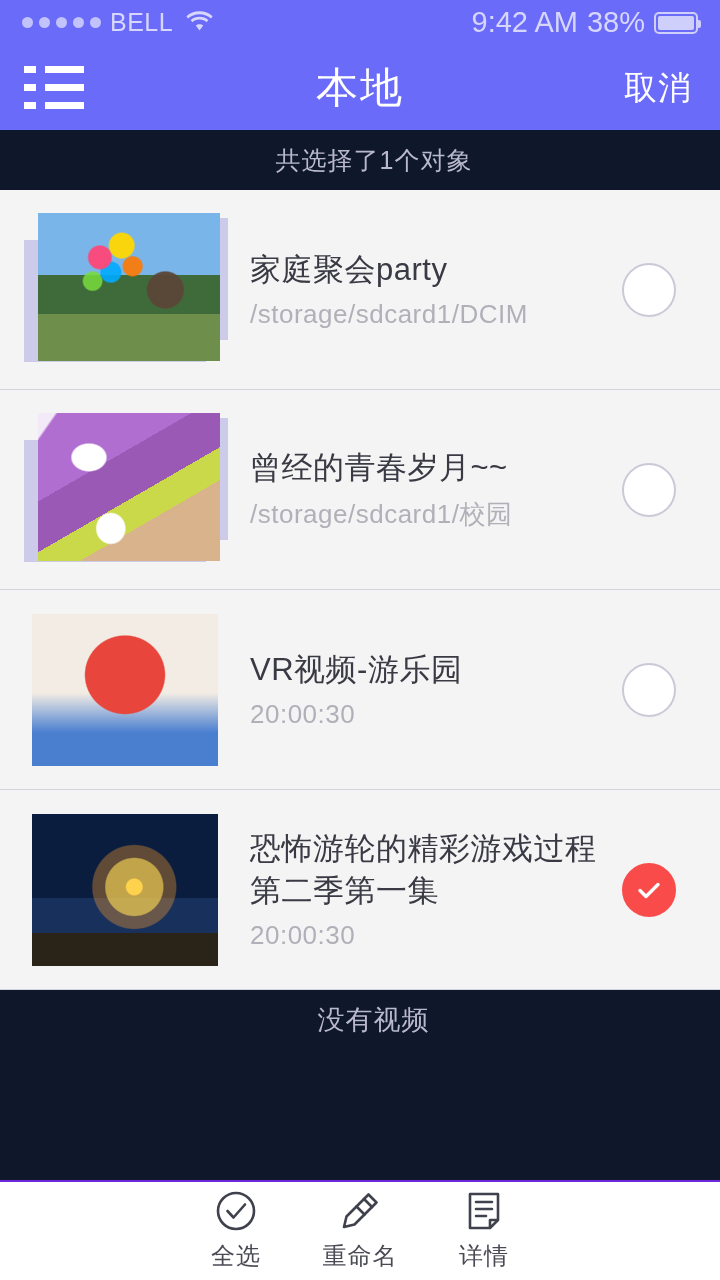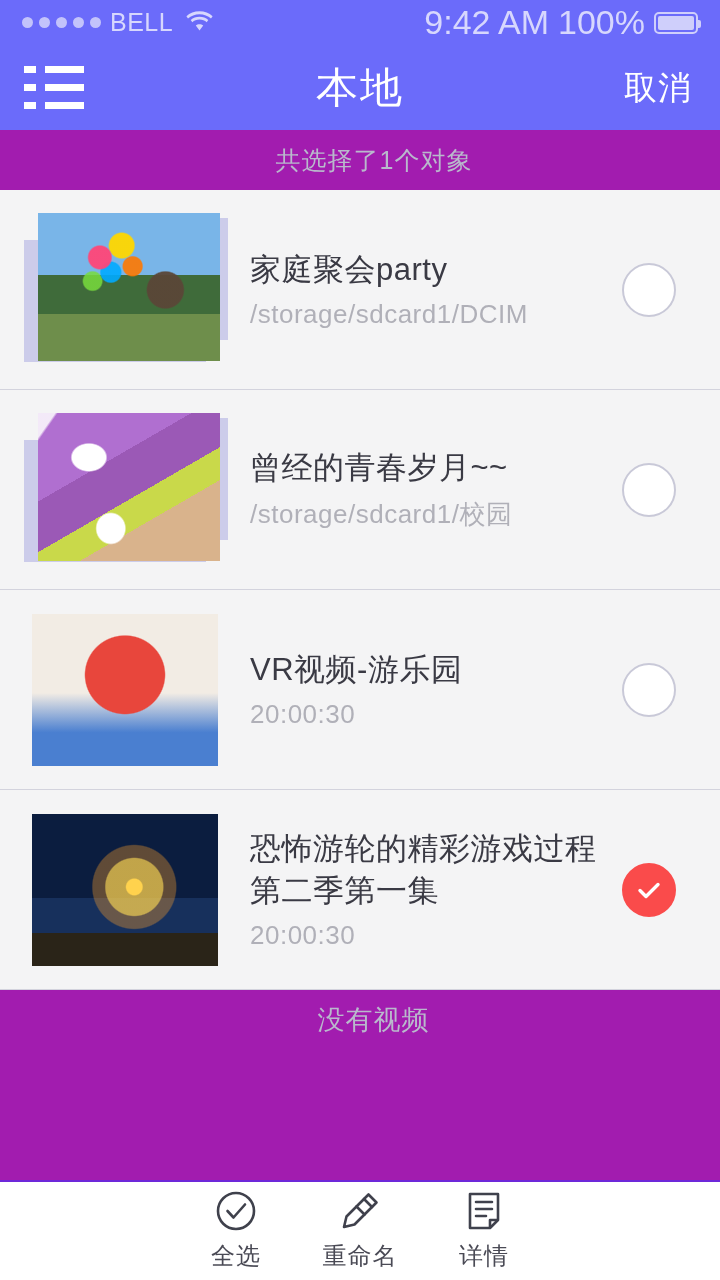--- a/index.html
+++ b/index.html
@@ -2,34 +2,34 @@
 <html><head>
 <meta charset="utf-8">
 <style>
   * { margin:0; padding:0; box-sizing:border-box; }
   html, body {
     width:720px; height:1280px;
     background:#f4f4f5;
     font-family:"Liberation Sans","DejaVu Sans",sans-serif;
     overflow:hidden;
   }
-  #app { position:relative; width:720px; height:1280px; background:#a21caf; }
+  #app { position:relative; width:720px; height:1280px; background:#0f172a; }
 
   
   .statusbar{
     position:absolute; top:0; left:0; width:720px; height:45px;
     background:#6b6bfa; color:#ffffff;
     display:flex; align-items:center; padding:0 22px;
   }
   .sb-left{ display:flex; align-items:center; gap:9px; }
   .dots{ display:flex; gap:6px; align-items:center; }
   .dots i{ display:block; width:11px; height:11px; border-radius:50%; background:#c3c3fb; }
   .carrier{ font-size:25px; color:#d7d7fd; letter-spacing:.5px; font-weight:400; }
   .wifi{ margin-left:4px; display:block; }
-  .sb-right{ margin-left:auto; display:flex; align-items:center; gap:9px; color:#d7d7fd; font-size:34px; }
+  .sb-right{ margin-left:auto; display:flex; align-items:center; gap:9px; color:#d7d7fd; font-size:29px; }
   .batt{
     width:44px; height:22px; border:2px solid #cfcffb; border-radius:5px;
     position:relative; padding:2px; display:block;
   }
   .batt::after{
     content:""; position:absolute; right:-5px; top:6px; width:3px; height:8px;
     background:#cfcffb; border-radius:0 2px 2px 0;
   }
   .batt i{ display:block; width:100%; height:100%; background:#cfcffb; border-radius:2px; }
 
@@ -172,21 +172,21 @@
       <span class="wifi">
         <svg width="27" height="21" viewBox="0 0 27 21">
           <path d="M13.5 4.2C18 4.2 22 6 25 8.6l1.6-2.4C23.2 3.2 18.6 1.3 13.5 1.3S3.8 3.2.4 6.2L2 8.6C5 6 9 4.2 13.5 4.2z" fill="#d7d7fd"></path>
           <path d="M13.5 9.6c2.8 0 5.3 1.1 7.2 2.7l1.6-2.4c-2.4-2-5.4-3.2-8.8-3.2s-6.4 1.2-8.8 3.2l1.6 2.4c1.9-1.6 4.4-2.7 7.2-2.7z" fill="#d7d7fd"></path>
           <path d="M13.5 14.3c1.4 0 2.7.5 3.7 1.3l-3.7 4.9-3.7-4.9c1-.8 2.3-1.3 3.7-1.3z" fill="#d7d7fd"></path>
         </svg>
       </span>
     </div>
     <div class="sb-right">
       <span>9:42 AM</span>
-      <span>100%</span>
+      <span>38%</span>
       <span class="batt">
           <i></i>
         </span>
     </div>
   </div>
 
   <div class="navbar">
     <div class="nav-menu">
       <span class="row">
           <span class="d"></span>

